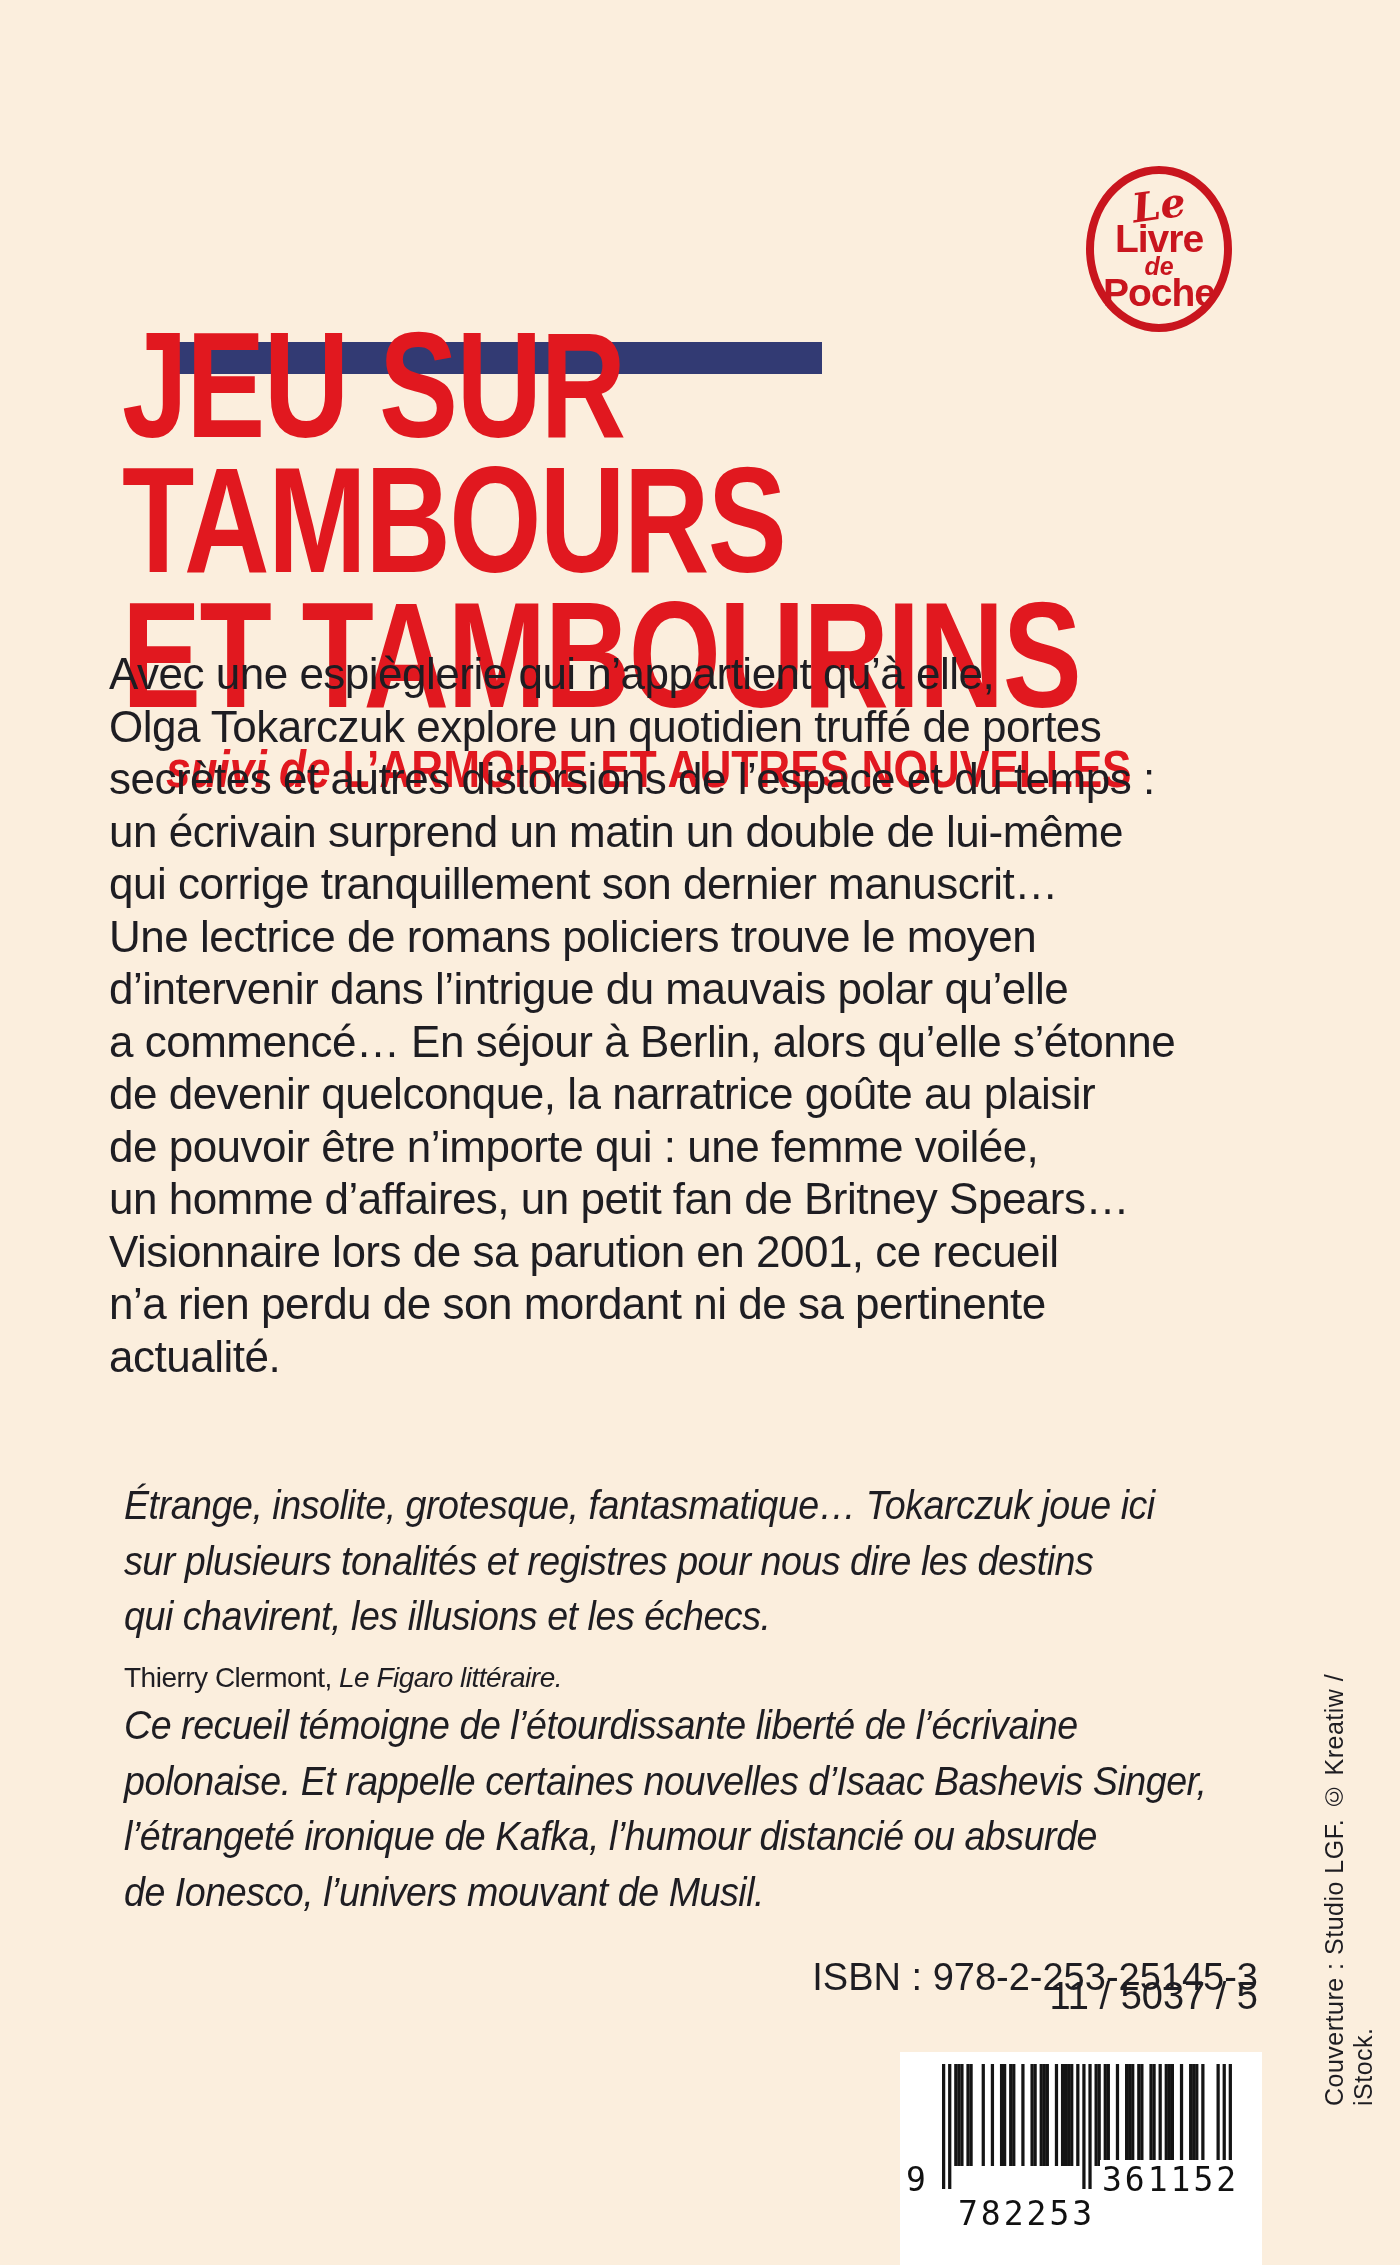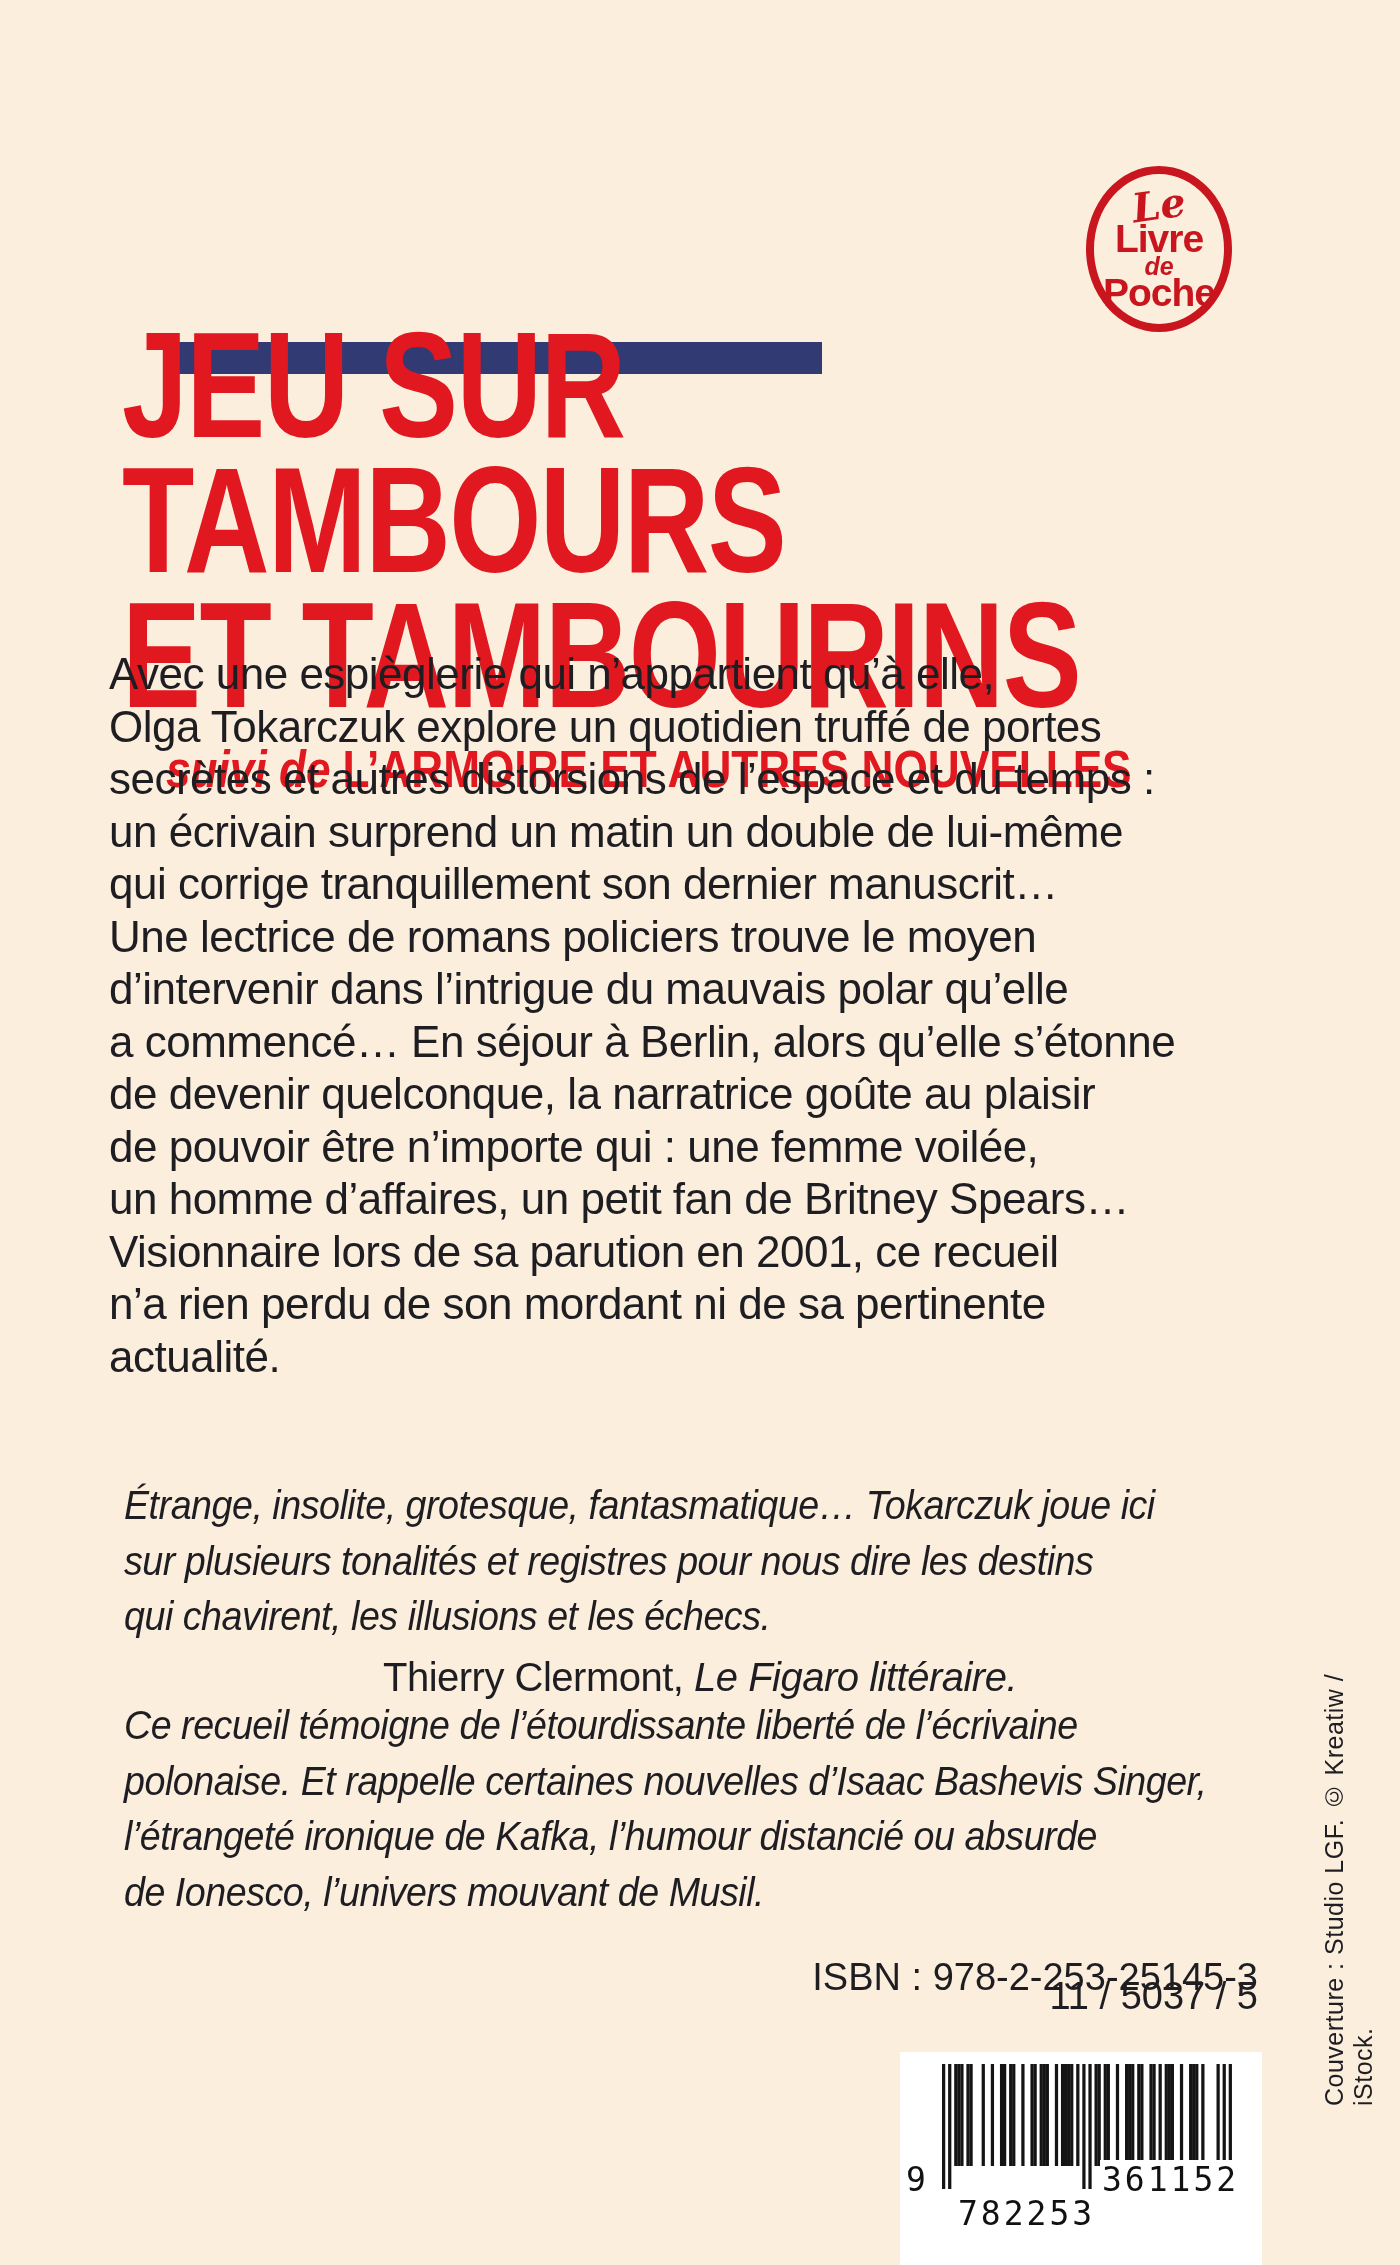--- a/index.html
+++ b/index.html
@@ -95,22 +95,22 @@
     font-style:italic;
     font-size:40px;line-height:55.5px;
     letter-spacing:-0.5px;
     color:var(--ink,#1e1d22);
     white-space:pre-line;
     transform:scaleX(0.94);
     transform-origin:left top;
   }
   .quote-attribution{
     margin-top:5px;
-    text-align:center;
-    font-size:40px;line-height:55px;
+    text-align:left;
+    font-size:28px;line-height:55px;
     letter-spacing:-0.5px;
     color:var(--ink,#1e1d22);
     padding-right:8px;
   }
   .quote-attribution .src{font-style:italic;}
   
   #imprint-code,#isbn-line{
     position:absolute;right:142px;
     text-align:center;
     font-size:38px;

